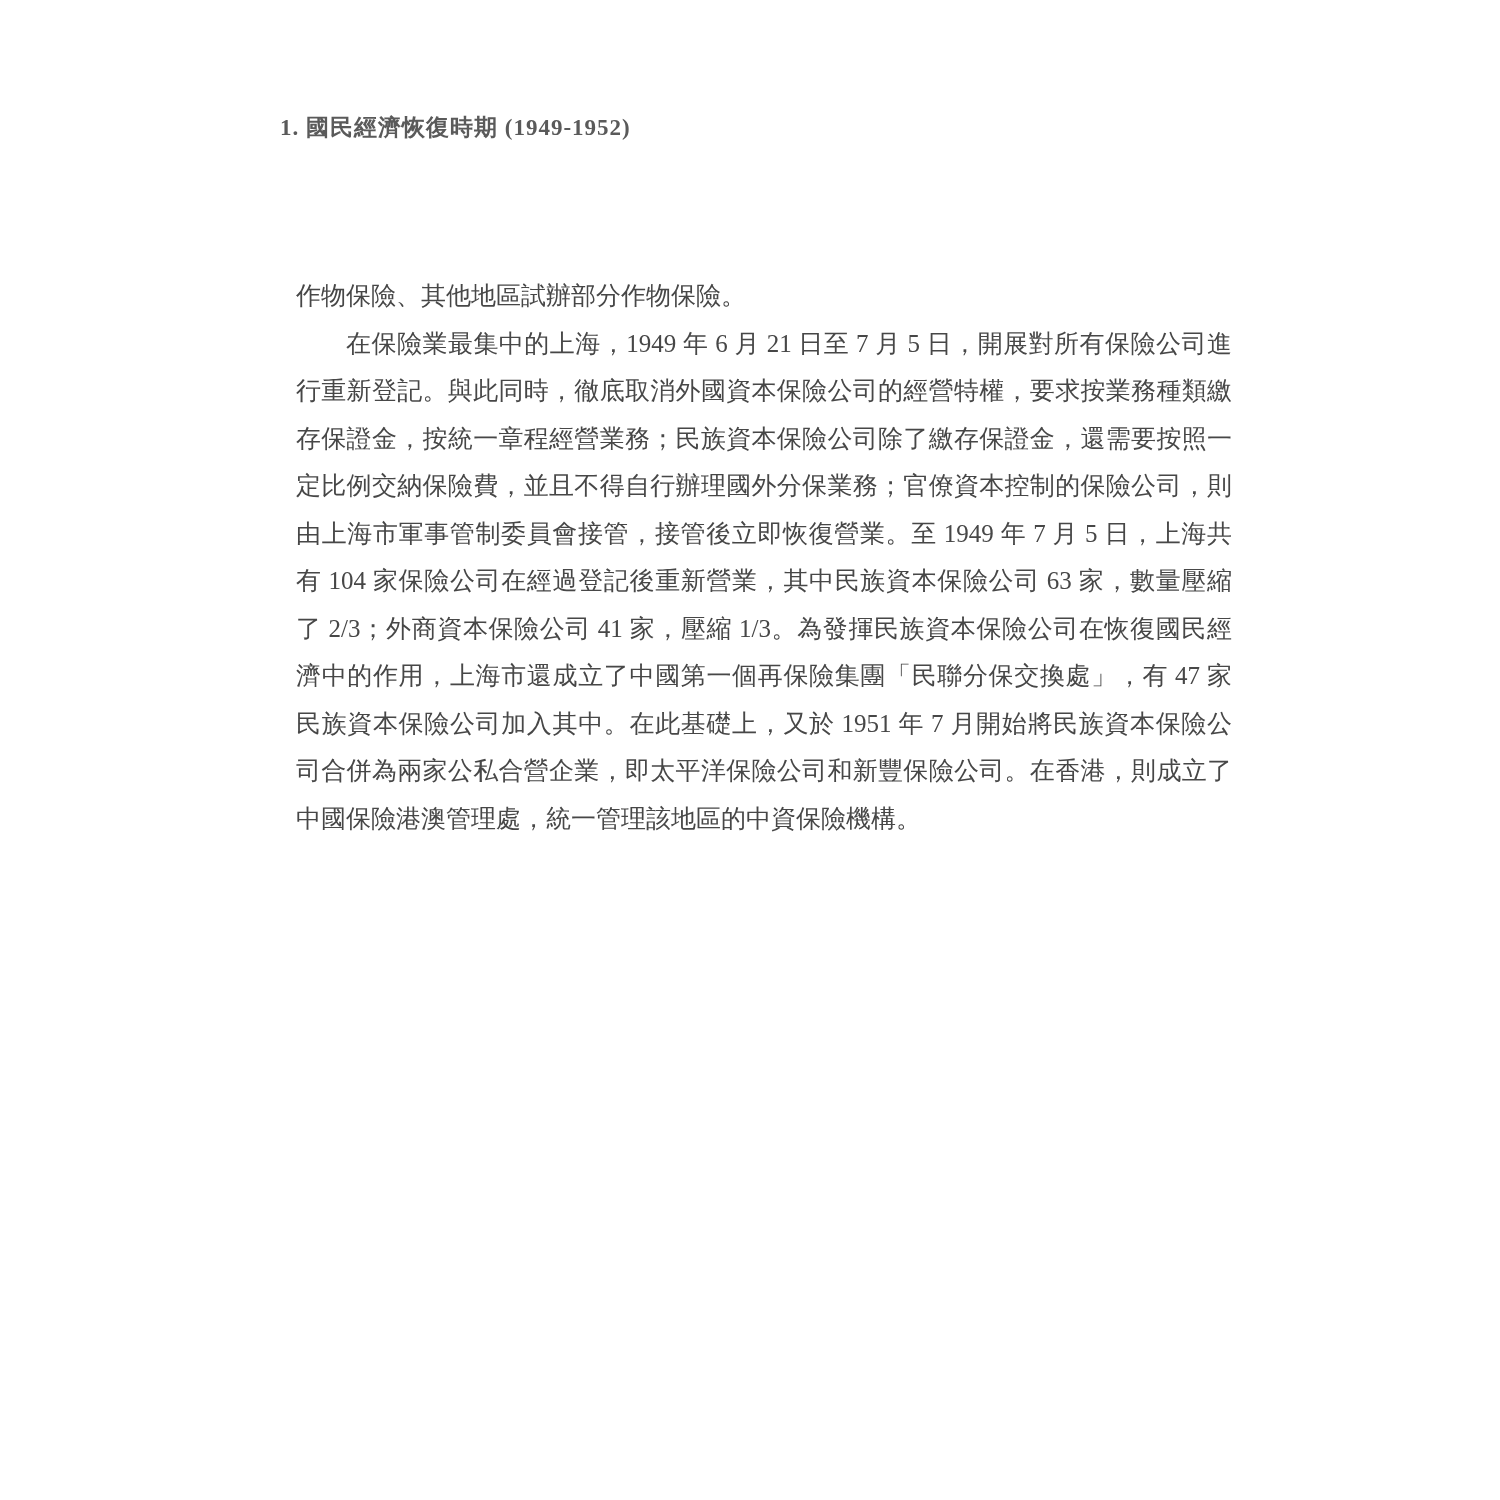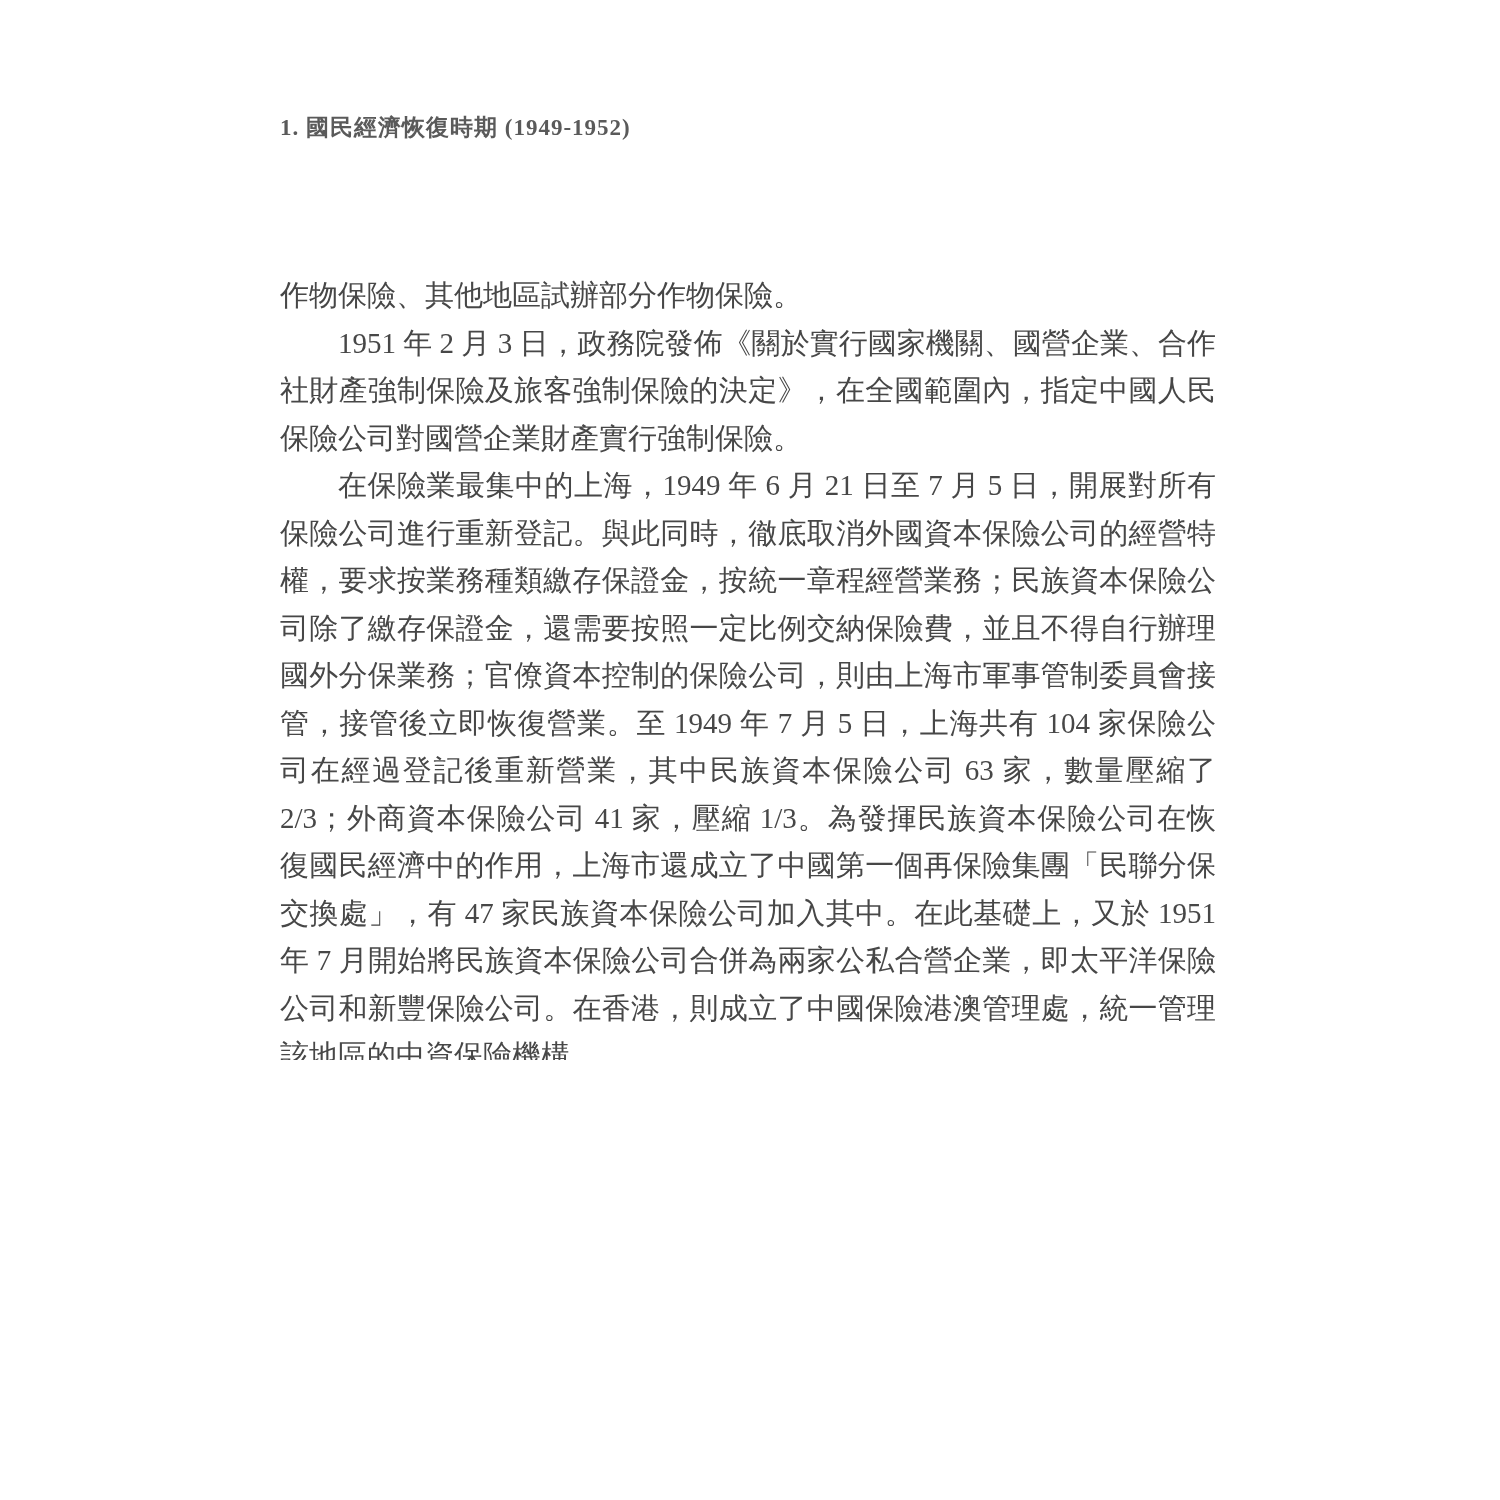--- a/index.html
+++ b/index.html
@@ -20,24 +20,24 @@
     left: 280px;
     top: 112px;
     font-size: 23px;
     font-weight: bold;
     color: #5a5a5a;
     letter-spacing: 1px;
     white-space: nowrap;
   }
   .body-text {
     position: absolute;
-    left: 280px;
+    left: 296px;
     top: 272px;
     width: 936px;
-    font-size: 29px;
+    font-size: 25px;
     line-height: 47.5px;
     color: #474747;
     text-align: justify;
     text-justify: inter-ideograph;
   }
   .para {
     margin: 0;
     padding: 0;
   }
   .para.indented {
@@ -53,19 +53,18 @@
 </style>
 </head>
 <body>
 
 <div class="page">
 
   <div class="running-header">1. 國民經濟恢復時期 (1949-1952)</div>
 
   <div class="body-text">
     <p class="para">作物保險、其他地區試辦部分作物保險。</p>
-    <p class="para indented">1951 年 2 月 3 日，政務院發佈《關於實行國家機關、國營企業、合作社財產強制保險及旅客強制保險的決定》，在全國範圍內，指定中國人民保險公司對國營企業財產實行強制保險。</p>
     <p class="para indented">在保險業最集中的上海，1949 年 6 月 21 日至 7 月 5 日，開展對所有保險公司進行重新登記。與此同時，徹底取消外國資本保險公司的經營特權，要求按業務種類繳存保證金，按統一章程經營業務；民族資本保險公司除了繳存保證金，還需要按照一定比例交納保險費，並且不得自行辦理國外分保業務；官僚資本控制的保險公司，則由上海市軍事管制委員會接管，接管後立即恢復營業。至 1949 年 7 月 5 日，上海共有 104 家保險公司在經過登記後重新營業，其中民族資本保險公司 63 家，數量壓縮了 2/3；外商資本保險公司 41 家，壓縮 1/3。為發揮民族資本保險公司在恢復國民經濟中的作用，上海市還成立了中國第一個再保險集團「民聯分保交換處」，有 47 家民族資本保險公司加入其中。在此基礎上，又於 1951 年 7 月開始將民族資本保險公司合併為兩家公私合營企業，即太平洋保險公司和新豐保險公司。在香港，則成立了中國保險港澳管理處，統一管理該地區的中資保險機構。</p>
   </div>
 
   <div class="page-number">20</div>
 
 </div>
 
 </body></html>

